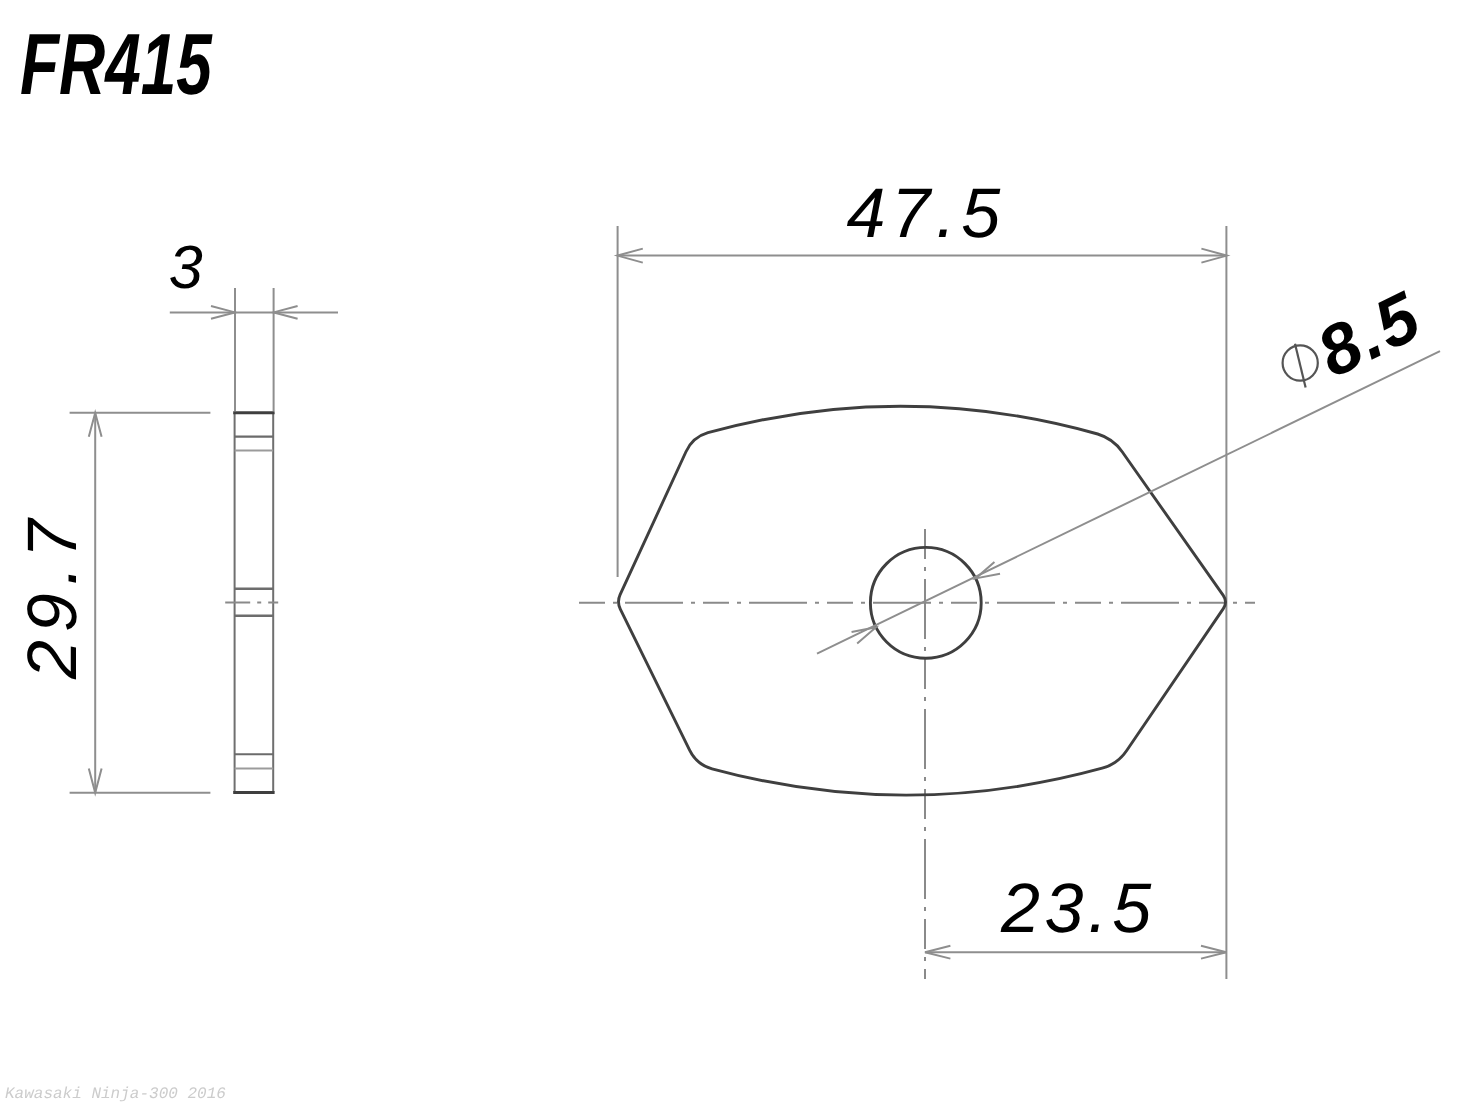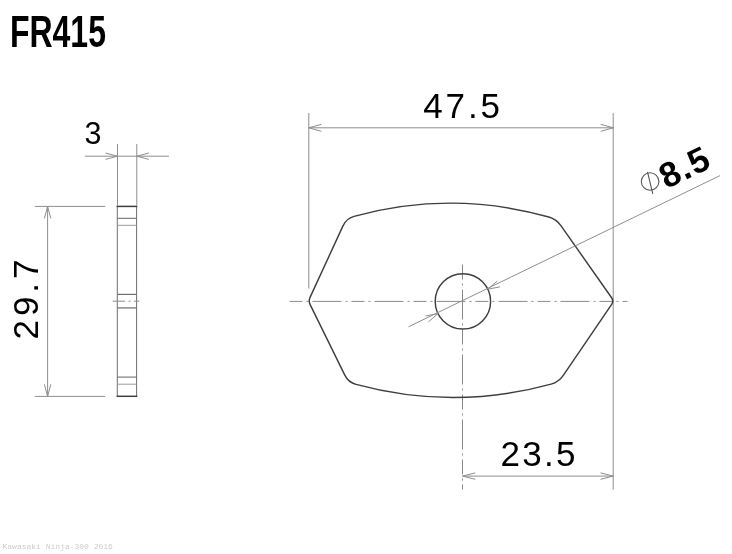--- a/index.html
+++ b/index.html
@@ -1,16 +1,16 @@
 <!DOCTYPE html>
 <html><head>
 <meta charset="utf-8">
 <style>
   html,body{margin:0;padding:0;background:#ffffff;}
-  .page{position:relative;width:732px;height:554px;background:#c2410c;overflow:hidden;}
+  .page{position:relative;width:732px;height:554px;background:#c2410c;overflow:hidden;font-style:italic;}
   text{font-family:"Liberation Sans",sans-serif;}
 </style>
 </head>
 <body>
 <div class="page">
 <svg width="732" height="554" viewBox="0 0 732 554">
 
   <rect x="0" y="0" width="732" height="554" fill="#ffffff"></rect>
 
   <text transform="translate(10.0,47.1) scale(0.735,1)" font-size="43.5" font-weight="bold">FR415</text>

